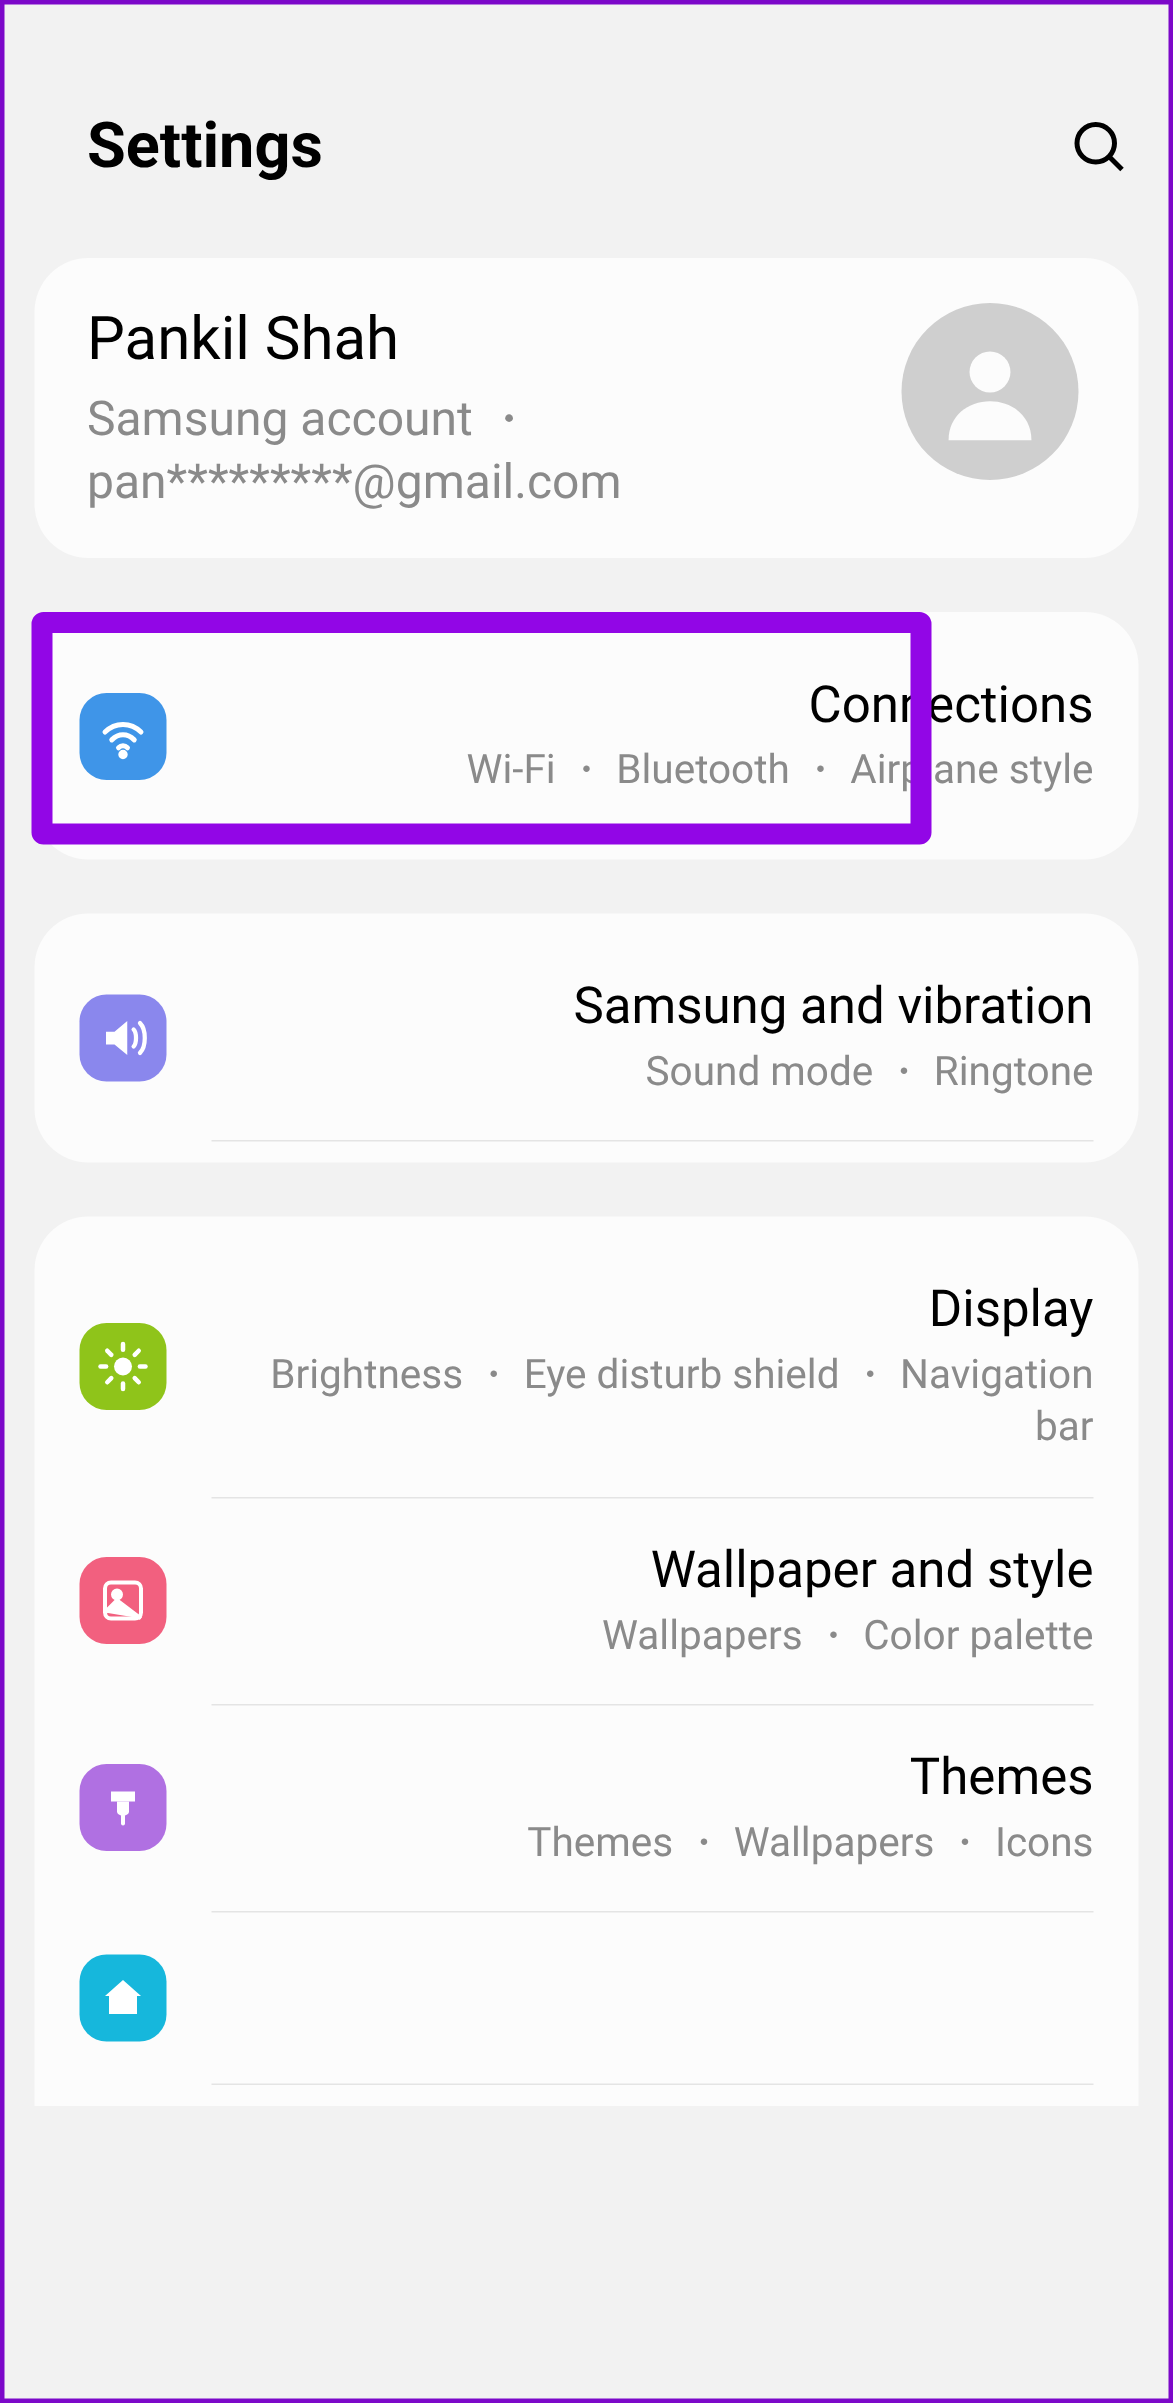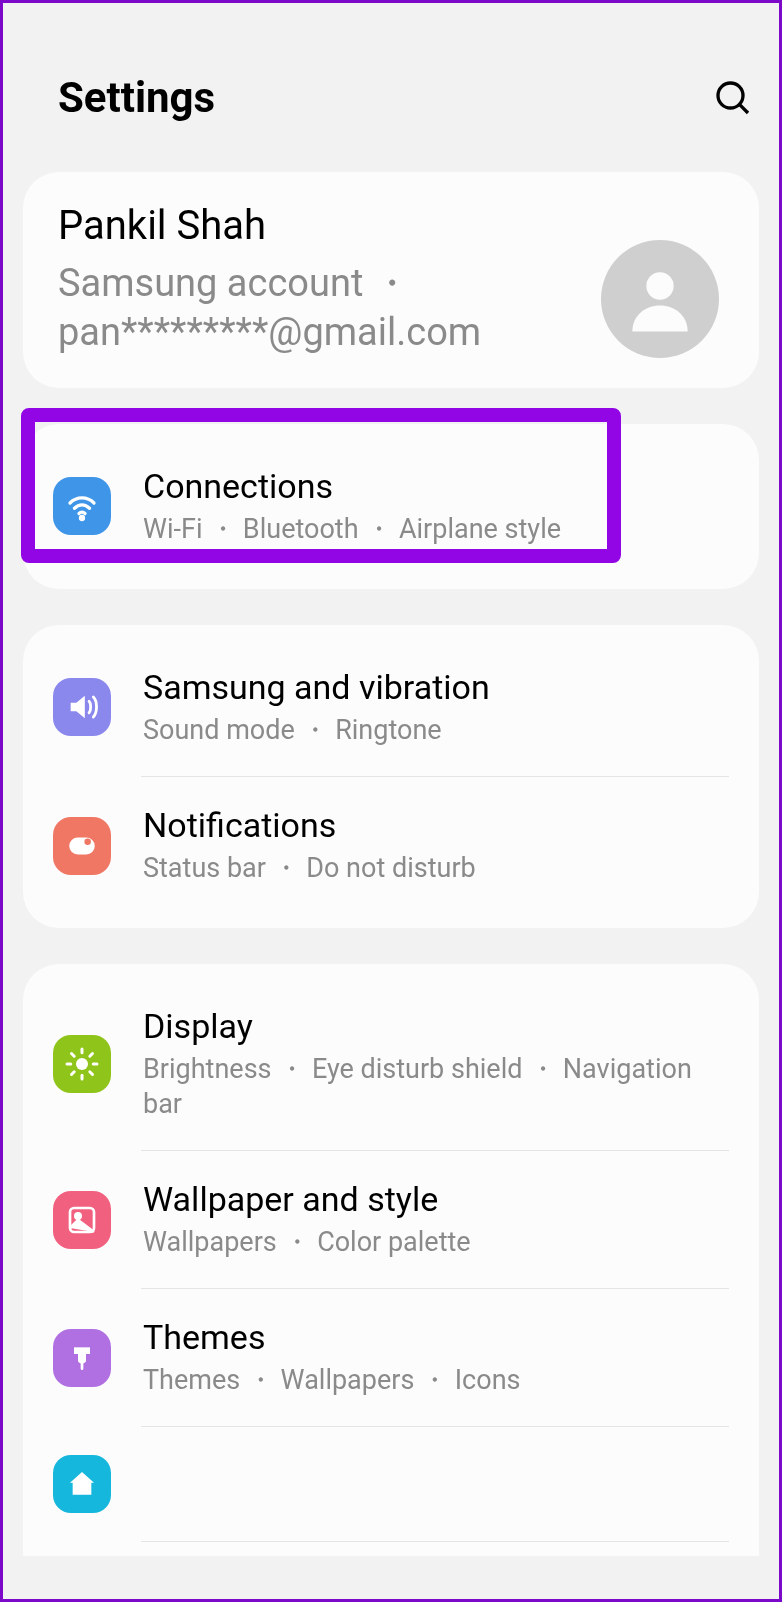--- a/index.html
+++ b/index.html
@@ -33,48 +33,49 @@
   }
   .card {
     background: #fcfcfc;
     border-radius: 36px;
     margin: 0 20px 36px 20px;
     padding: 0;
   }
   .account-card {
     padding: 30px 40px 30px 35px;
     display: flex;
-    align-items: flex-end;
+    align-items: flex-start;
     justify-content: space-between;
   }
   .account-left { flex: 1; padding-right: 20px; }
   .account-name {
     font-size: 40px;
     color: #000;
     margin-bottom: 10px;
   }
   .account-sub {
-    font-size: 38px;
+    font-size: 32px;
     color: #8a8a8a;
     line-height: 1.3;
   }
   .avatar {
     width: 118px;
     height: 118px;
     border-radius: 50%;
     background: #cfcfcf;
     display: flex;
     align-items: center;
     justify-content: center;
   }
   .item {
     display: flex;
     align-items: center;
     padding: 28px 30px;
     cursor: pointer;
+    text-align: right;
   }
   .icon-wrap {
     width: 58px;
     height: 58px;
     border-radius: 18px;
     display: flex;
     align-items: center;
     justify-content: center;
     flex-shrink: 0;
   }
@@ -170,32 +171,20 @@
           <path d="M17 8c1.5 1.5 1.5 6.5 0 8" fill="none" stroke="#fff" stroke-width="2" stroke-linecap="round"></path>
           <path d="M20 5c3 3 3 11 0 14" fill="none" stroke="#fff" stroke-width="2" stroke-linecap="round"></path>
       </svg>
     </div>
     <div class="item-text">
       <div class="item-title">Samsung and vibration</div>
       <div class="item-sub">Sound mode ・ Ringtone</div>
     </div>
   </div>
   <div class="divider"></div>
-  <div class="item">
-    <div class="icon-wrap bg-orange">
-      <svg width="34" height="34" viewBox="0 0 24 24" fill="#fff">
-        <rect x="3" y="6" width="18" height="12" rx="6"></rect>
-          <circle cx="16" cy="9" r="2.3" fill="#f07764"></circle>
-      </svg>
-    </div>
-    <div class="item-text">
-      <div class="item-title">Notifications</div>
-      <div class="item-sub">Status bar ・ Do not disturb</div>
-    </div>
-  </div>
 </div>
 
 <div class="card group3">
   <div class="item">
     <div class="icon-wrap bg-green">
       <svg width="36" height="36" viewBox="0 0 24 24" fill="#fff">
         <circle cx="12" cy="12" r="4"></circle>
         <g stroke="#fff" stroke-width="2" stroke-linecap="round">
           <line x1="12" y1="2" x2="12" y2="4.5"></line>
             <line x1="12" y1="19.5" x2="12" y2="22"></line>

